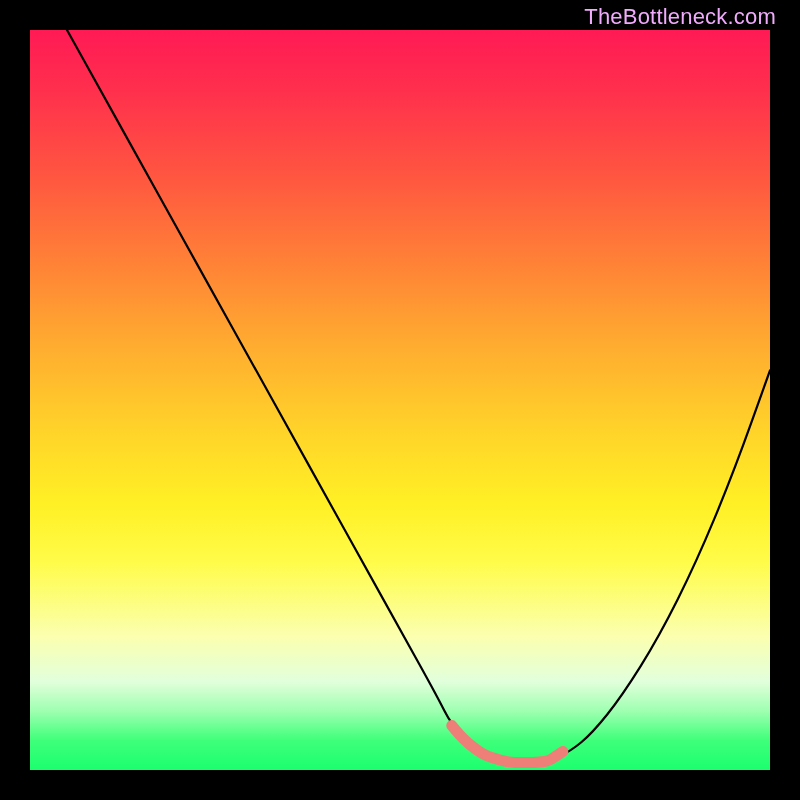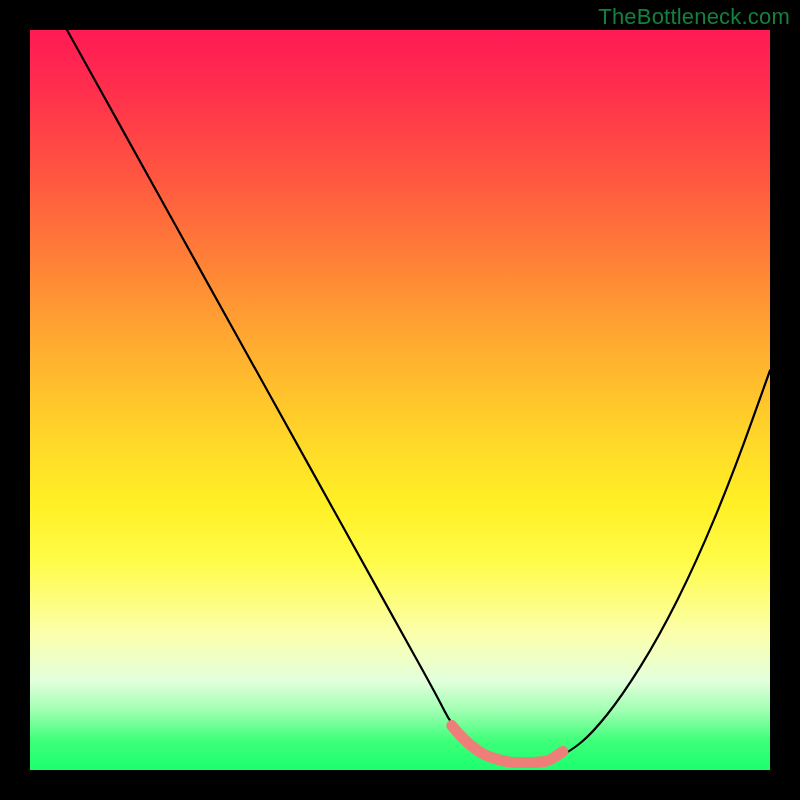--- a/index.html
+++ b/index.html
@@ -13,22 +13,22 @@
   }
   .frame {
     position: relative;
     width: 800px;
     height: 800px;
     background: #000;
   }
   .watermark {
     position: absolute;
     top: 4px;
-    right: 10px;
-    color: #15803d;
+    right: 24px;
+    color: #f0abfc;
     font-size: 22px;
     font-weight: 500;
     z-index: 10;
     letter-spacing: 0.2px;
   }
   .plot-area {
     position: absolute;
     left: 30px;
     top: 30px;
     width: 740px;

